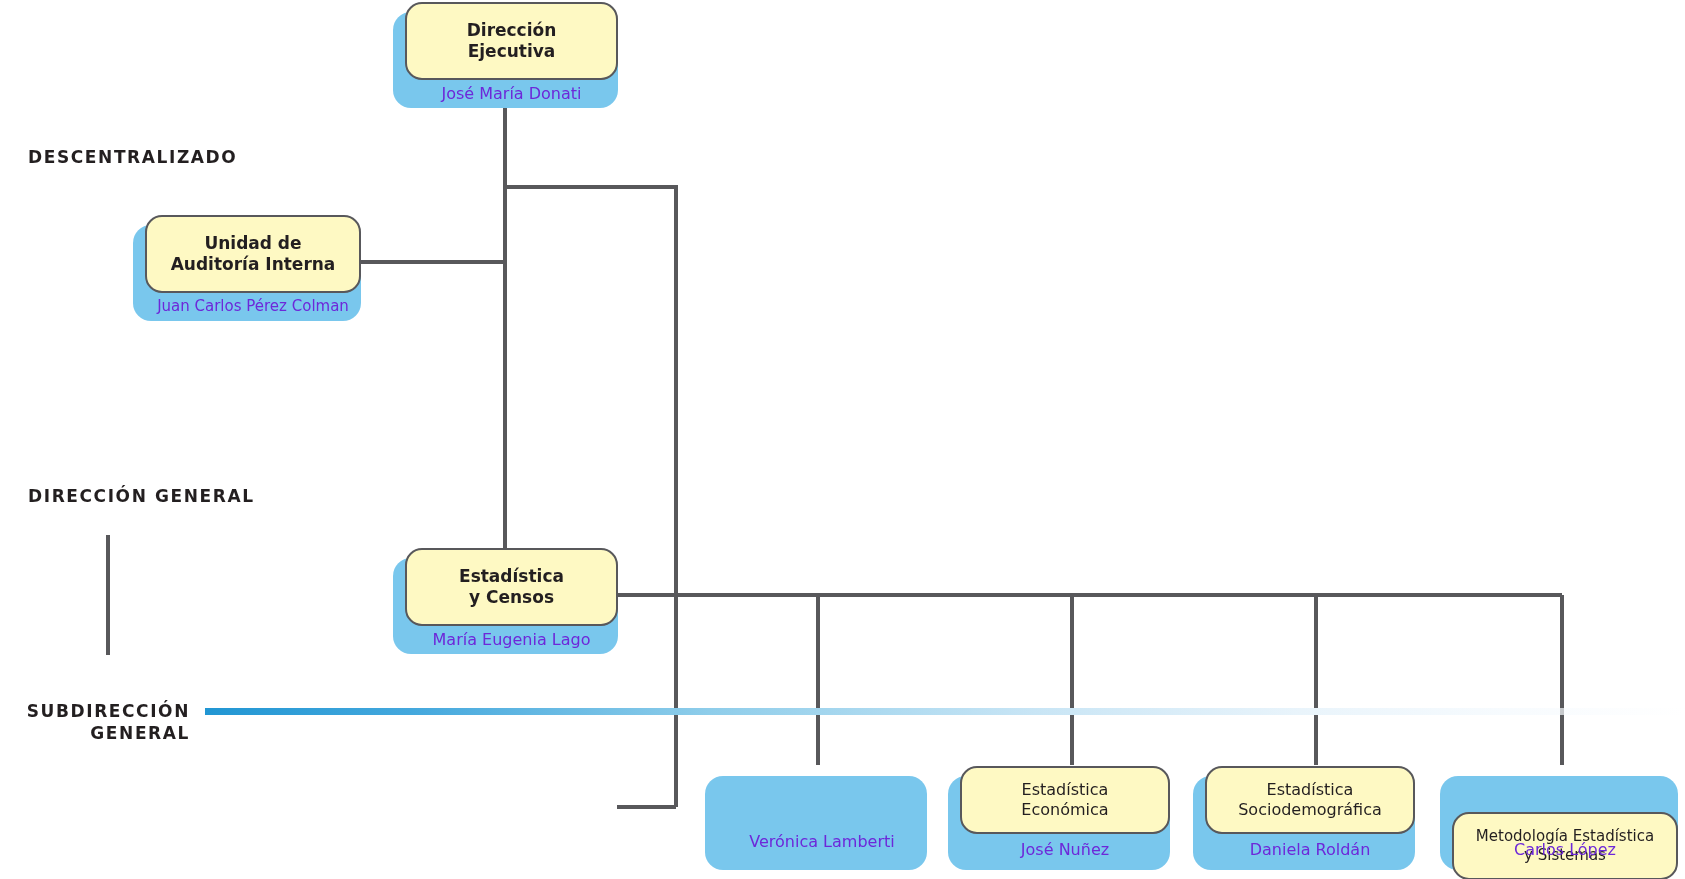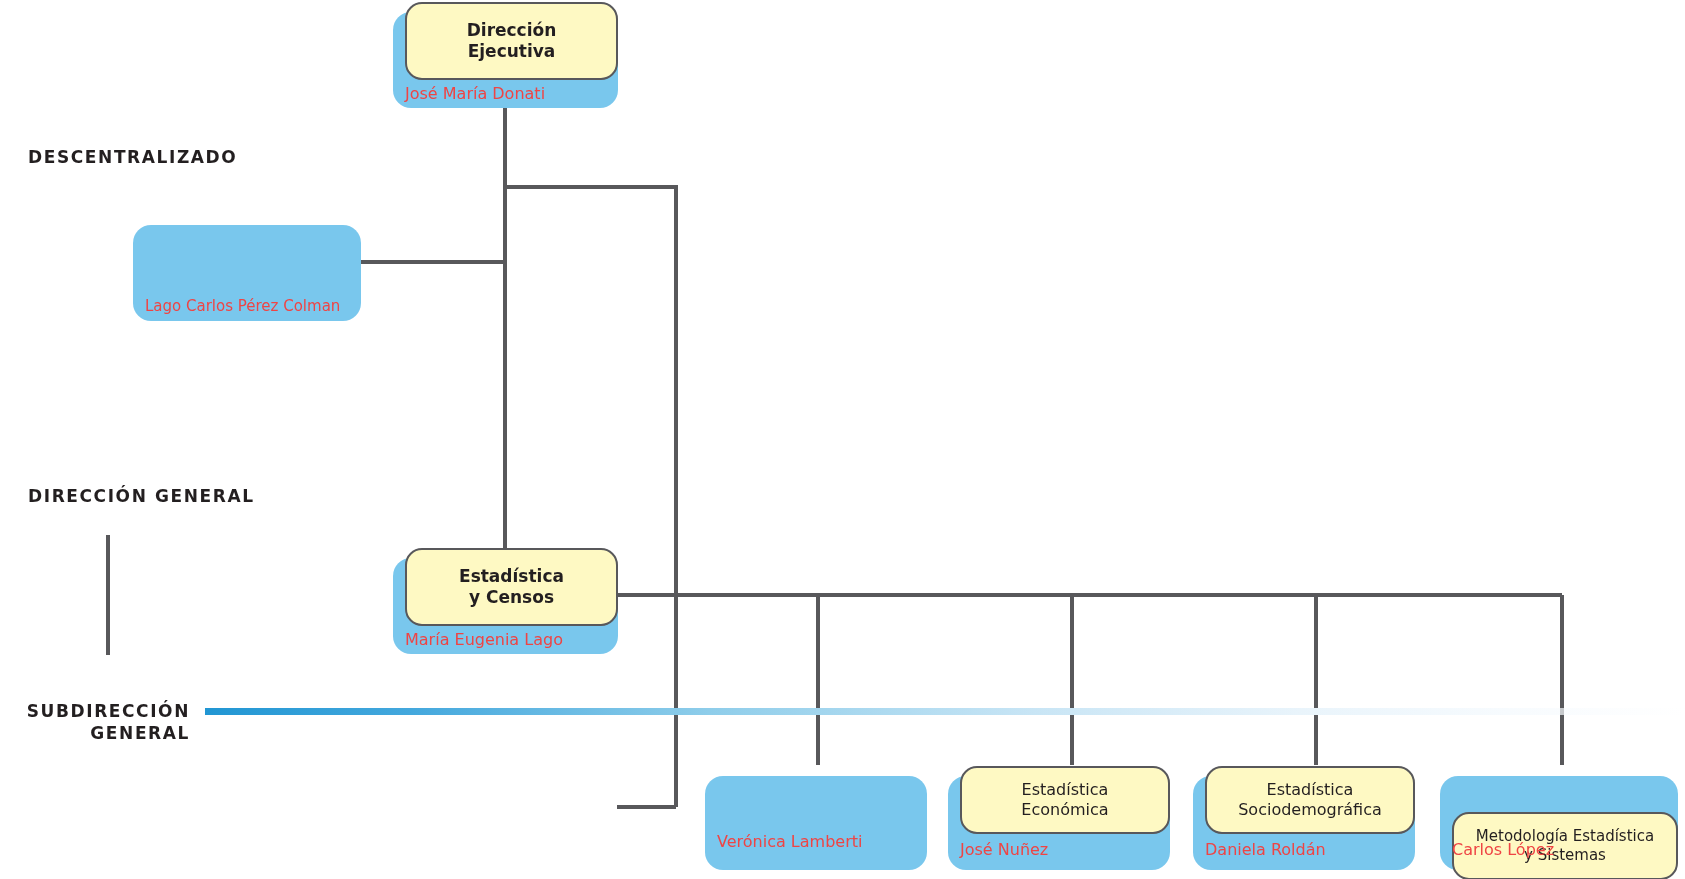--- a/index.html
+++ b/index.html
@@ -74,24 +74,24 @@
     line-height: 1.24;
     color: #231f20;
     white-space: pre-line;
   }
   .node.bold .title { font-weight: bold; }
   .node.reg .title { font-weight: normal; font-size: 16px; }
   .node .person {
     position: absolute;
     left: 12px;
     right: 0;
-    text-align: left;
+    text-align: center;
     font-size: 16px;
     font-weight: 500;
-    color: #ef4444;
+    color: #6d28d9;
     white-space: nowrap;
   }
 
   
   .band-rule {
     position: absolute;
     height: 7px;
     background: linear-gradient(to right,
        #2196d3 0%,
        #44a8dd 14%,
@@ -151,21 +151,25 @@
     <div class="card" style="height:78px;">
       <div class="title">Dirección
 Ejecutiva</div>
     </div>
     <div class="person" style="top:82px;">José María Donati</div>
   </div>
 
   
   <div class="node bold" style="left:133px; top:215px; width:228px; height:106px;">
     <div class="plate"></div>
-    <div class="person" style="top:82px; font-size:15px;">Lago Carlos Pérez Colman</div>
+    <div class="card" style="height:78px;">
+      <div class="title">Unidad de
+Auditoría Interna</div>
+    </div>
+    <div class="person" style="top:82px; font-size:15px;">Juan Carlos Pérez Colman</div>
   </div>
 
   
   <div class="node bold" style="left:393px; top:548px; width:225px; height:106px;">
     <div class="plate"></div>
     <div class="card" style="height:78px;">
       <div class="title">Estadística
 y Censos</div>
     </div>
     <div class="person" style="top:82px;">María Eugenia Lago</div>

